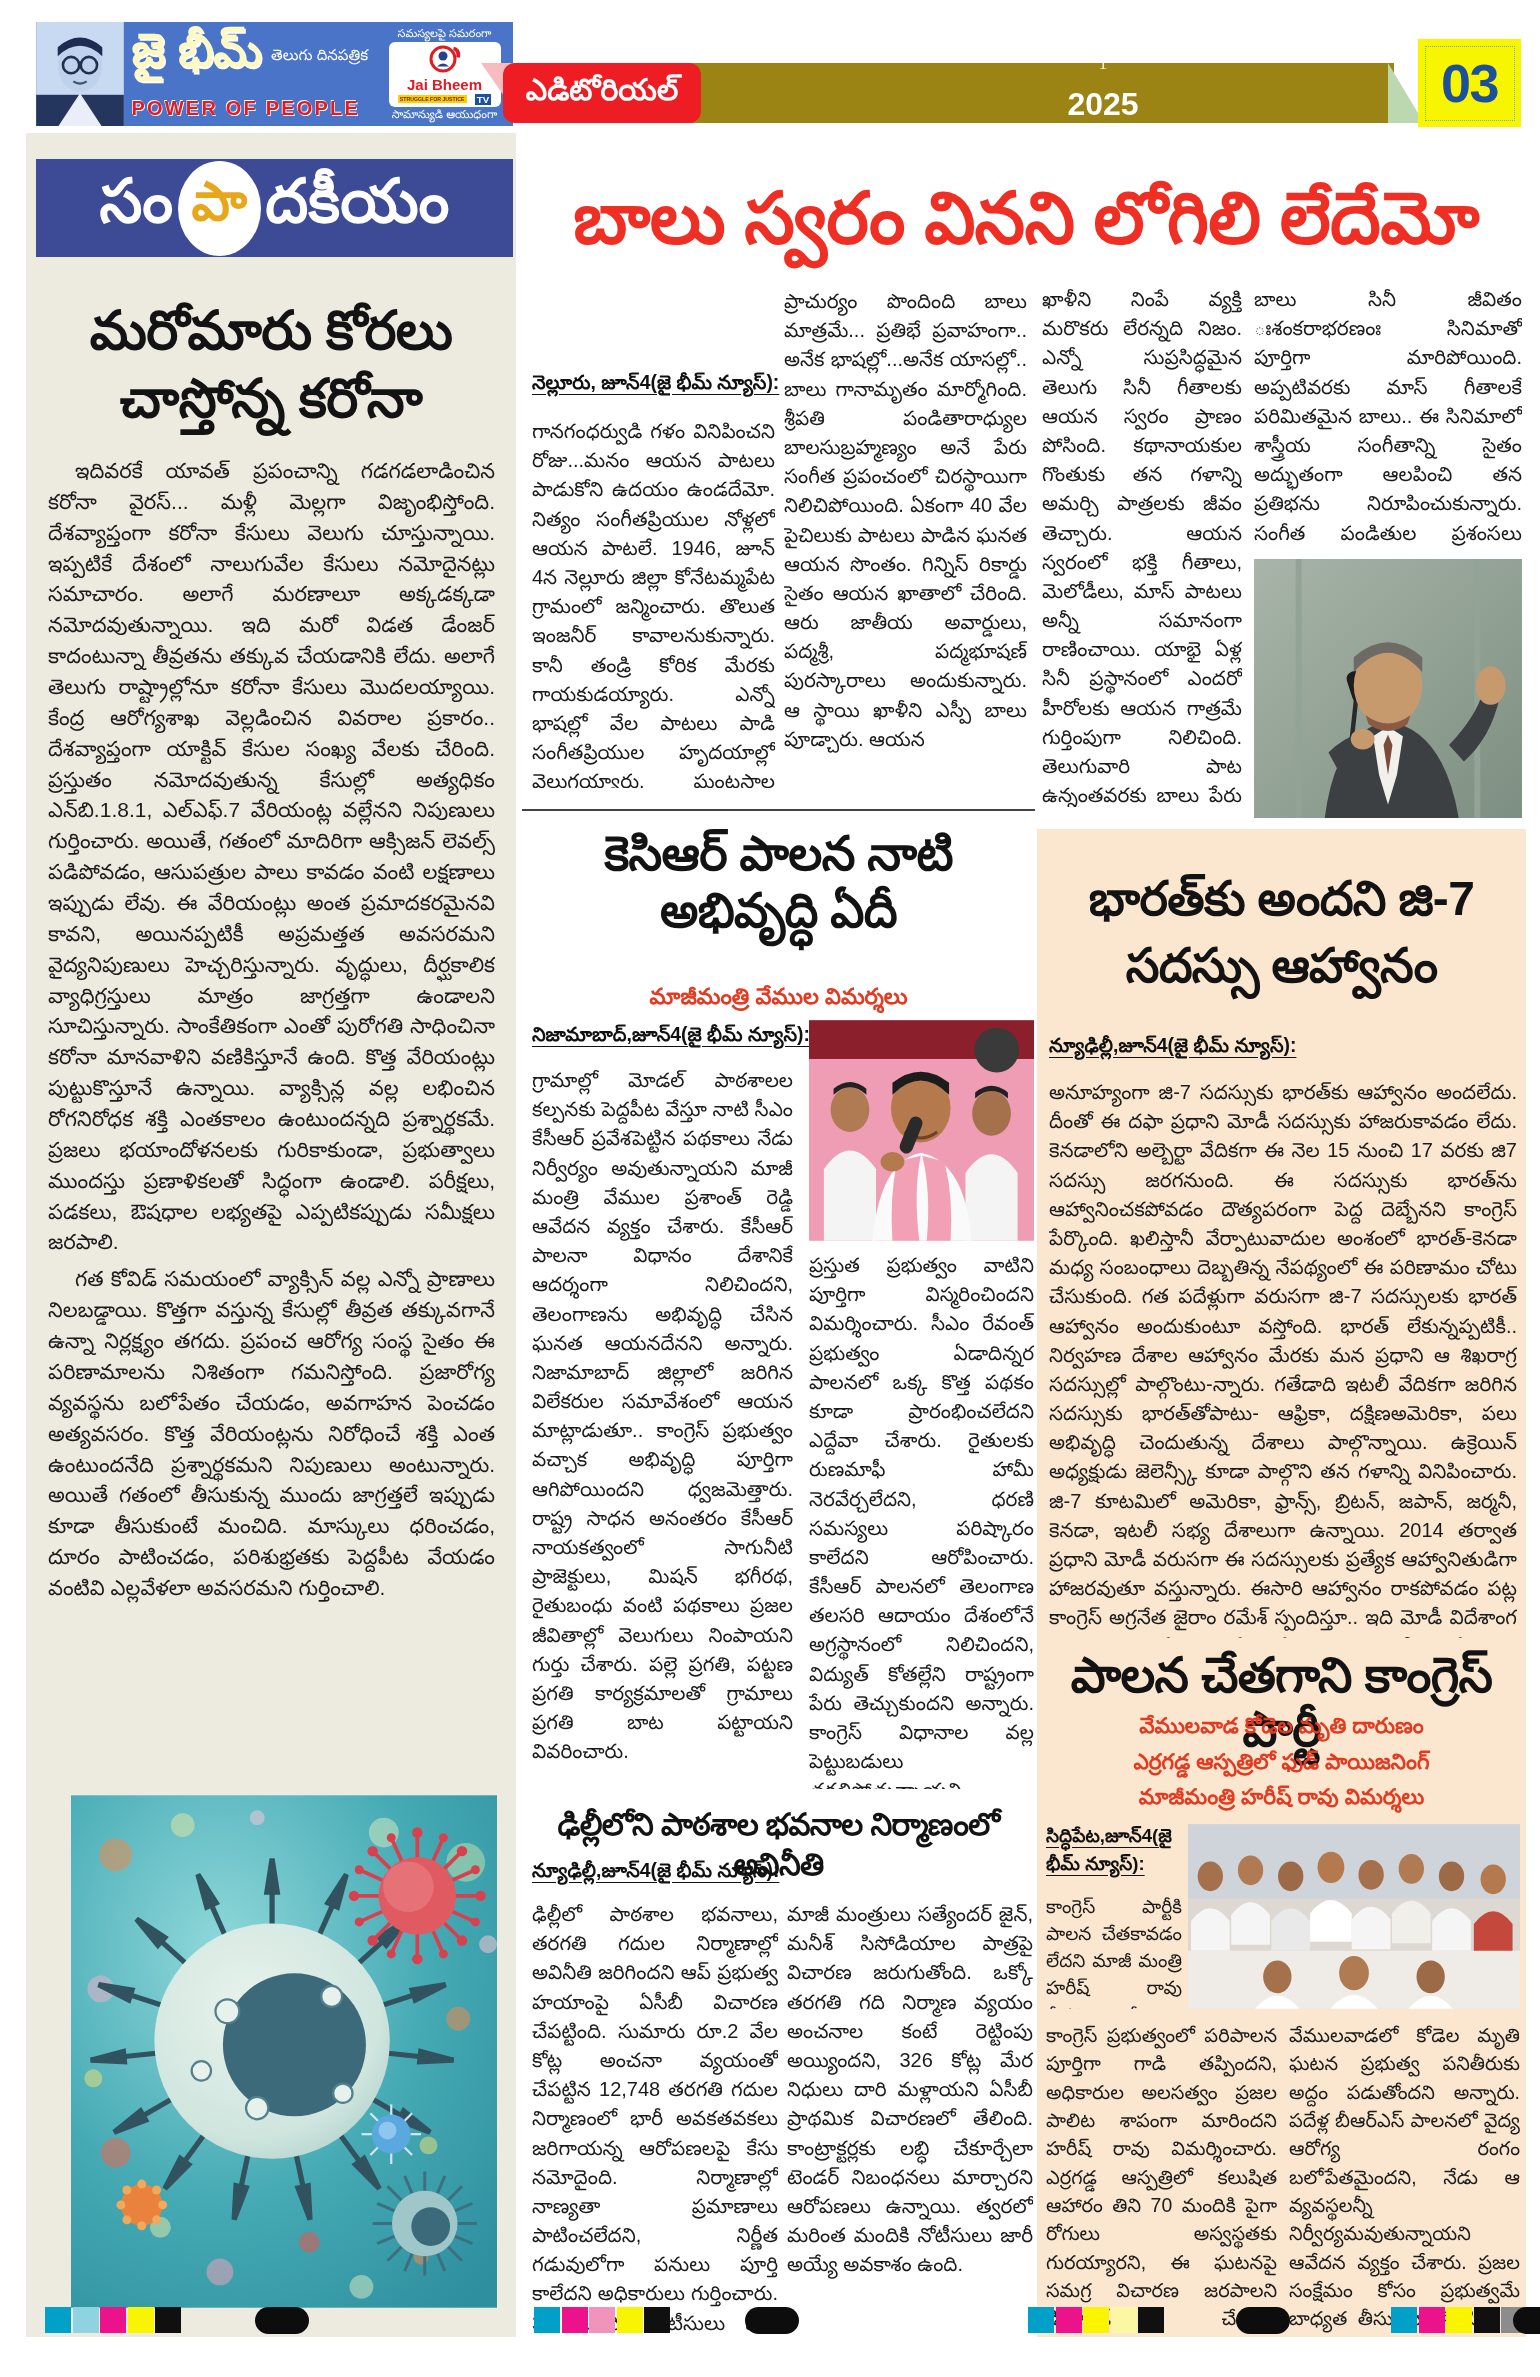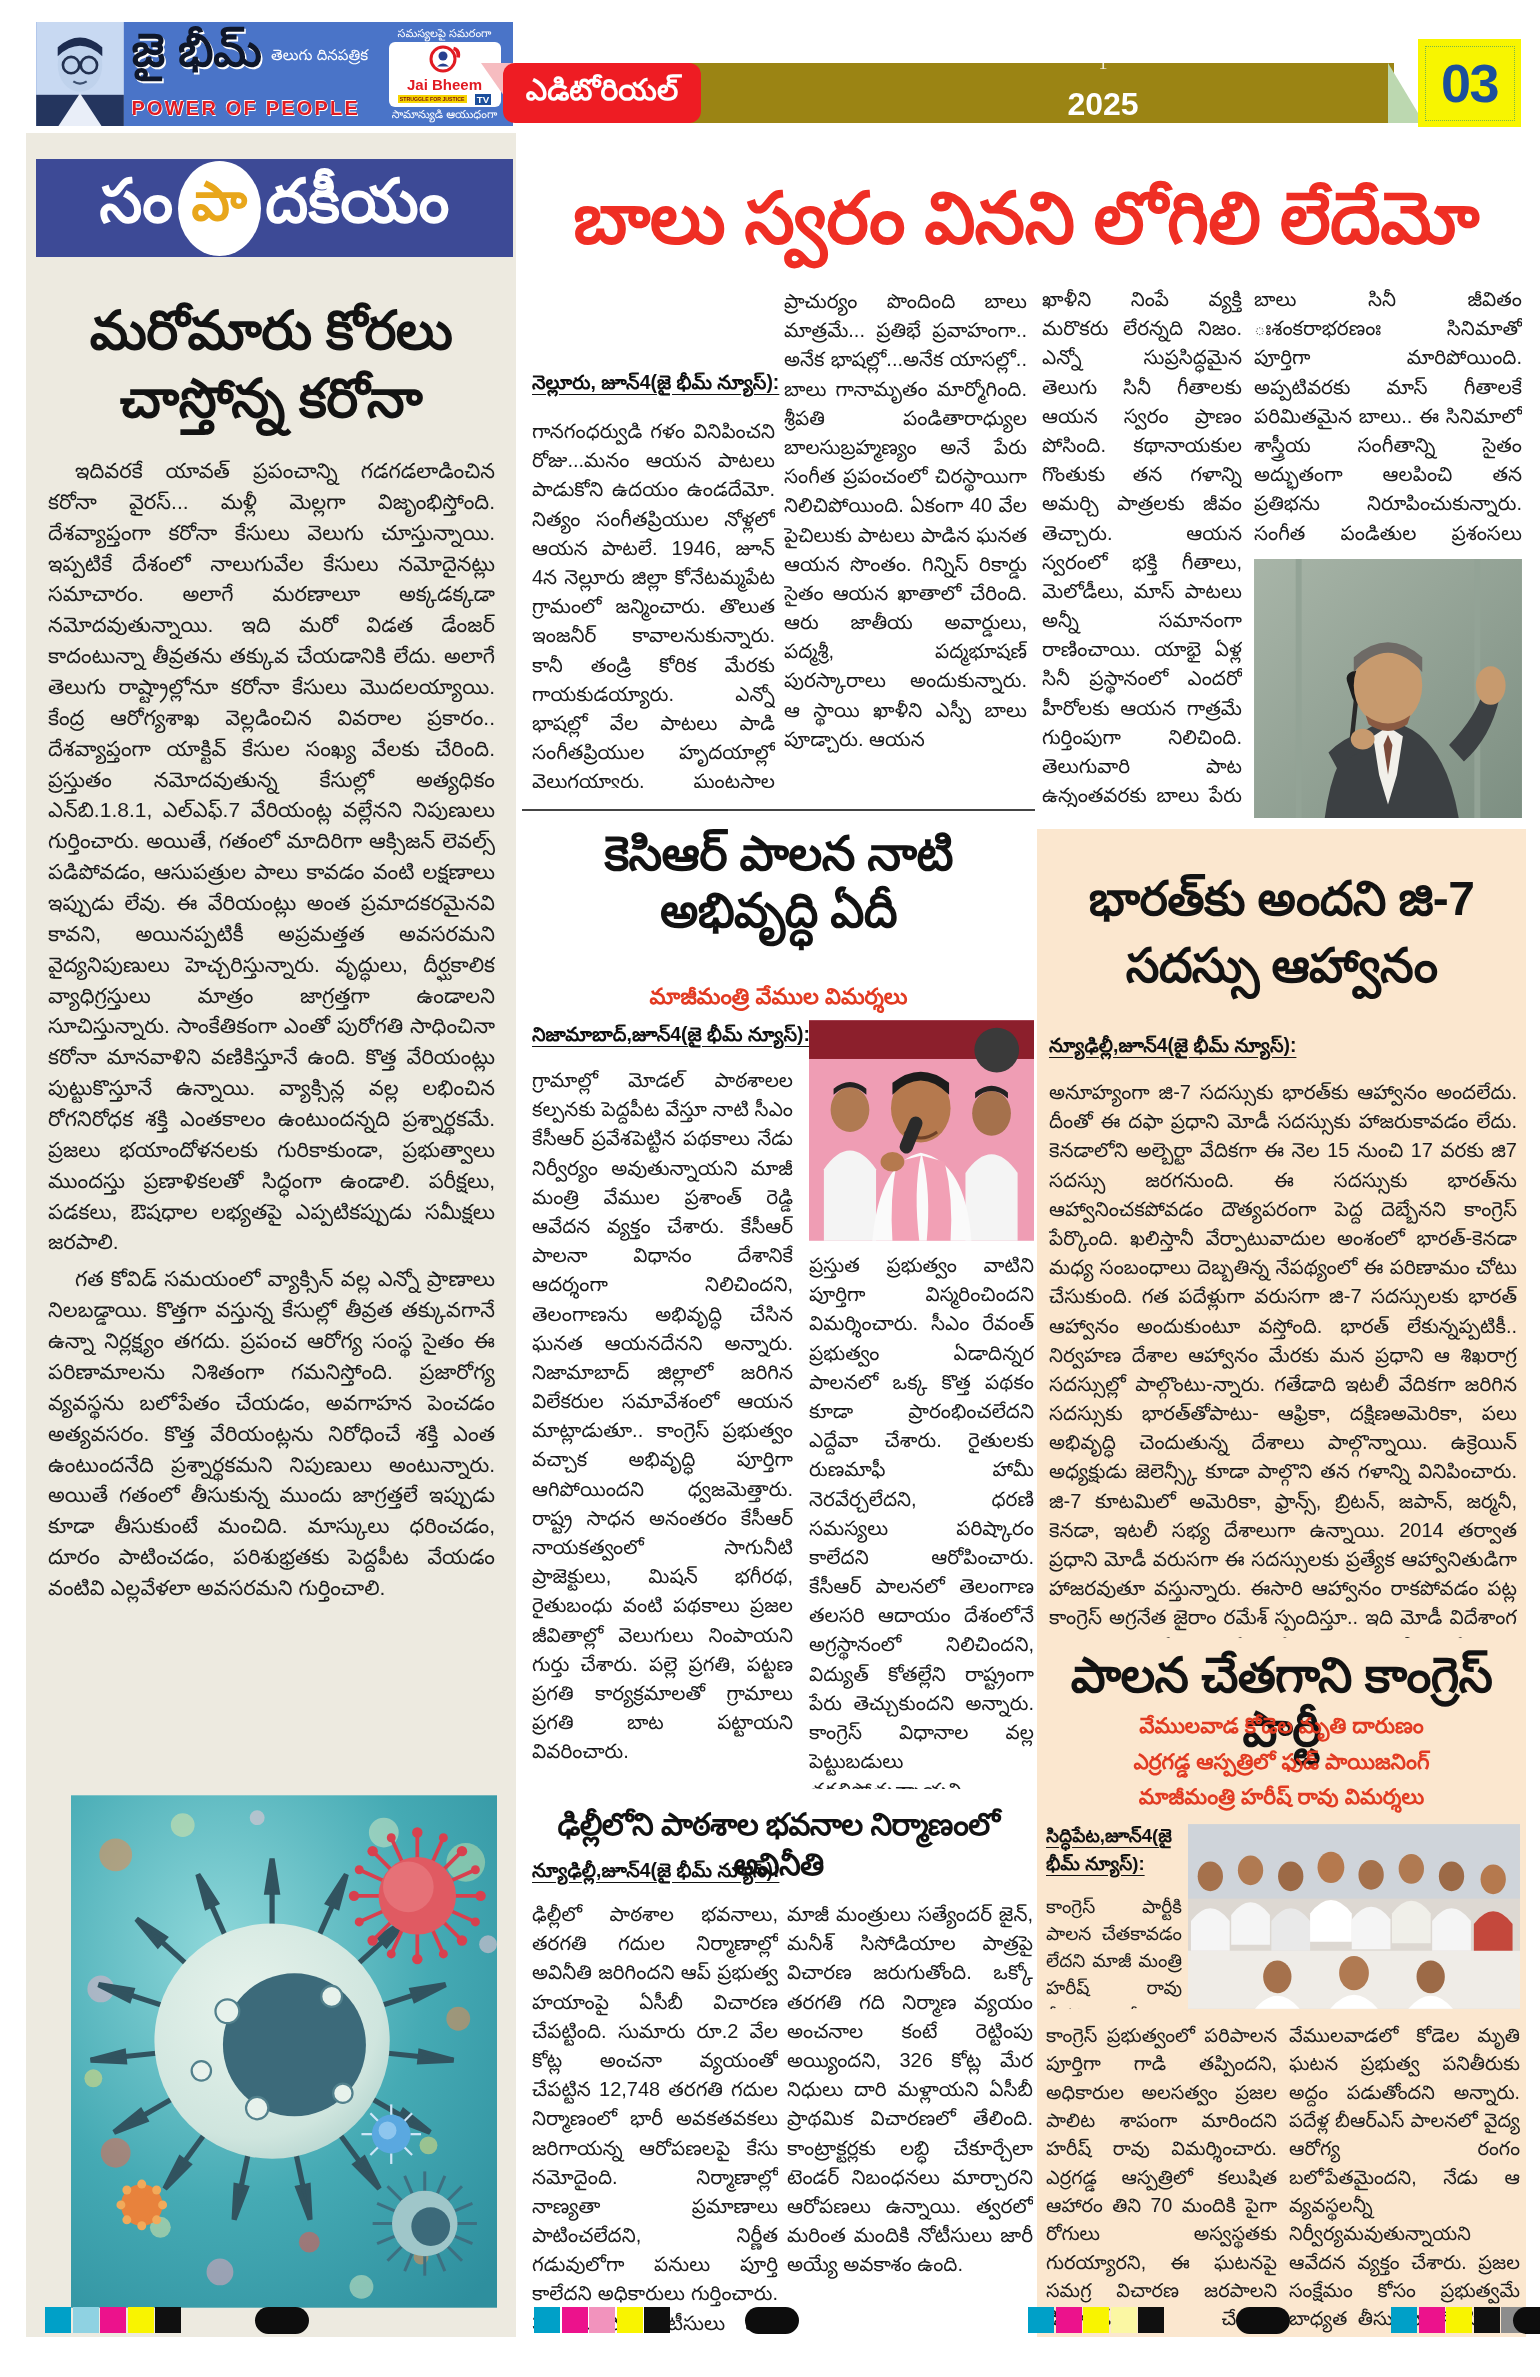--- a/index.html
+++ b/index.html
@@ -28,21 +28,21 @@
         <ellipse cx="59" cy="58" rx="30" ry="36" fill="#bfd2ec"></ellipse>
         <path d="M29 46 Q59 18 89 46 L89 34 Q59 8 29 34 Z" fill="#1d2c50"></path>
         <circle cx="47" cy="58" r="11" fill="none" stroke="#22304f" stroke-width="3.5"></circle>
         <circle cx="71" cy="58" r="11" fill="none" stroke="#22304f" stroke-width="3.5"></circle>
         <line x1="58" y1="58" x2="60" y2="58" stroke="#22304f" stroke-width="3"></line>
         <path d="M50 80 Q59 86 68 80" stroke="#3c5070" stroke-width="3" fill="none"></path>
       </svg>
     </div>
     <div style="flex:1;display:flex;flex-direction:column;justify-content:space-between;padding:4.5px 3px 6px 7.5px;">
       <div style="display:flex;align-items:flex-end;gap:9px;">
-        <div style="color:#0f172a;font-size:46px;font-weight:800;line-height:1.0;text-shadow:1.5px 1.5px 0 #fff;">జై భీమ్</div>
+        <div style="color:#fef9c3;font-size:46px;font-weight:800;line-height:1.0;text-shadow:1.5px 1.5px 0 #fff;">జై భీమ్</div>
         <div style="color:#fff;font-size:15px;padding-bottom:6px;">తెలుగు దినపత్రిక</div>
       </div>
       <div style="color:#e11b22;font-size:20px;font-weight:800;letter-spacing:2.2px;text-shadow:0.7px 0.7px 0 #fff,-0.7px -0.7px 0 #fff;">POWER OF PEOPLE</div>
     </div>
     <div style="width:128px;display:flex;flex-direction:column;justify-content:space-between;padding:4.5px 4.5px;">
       <div class="mast-small">సమస్యలపై సమరంగా</div>
       <div style="background:#fff;border-radius:6px;margin:1.5px auto;width:112px;text-align:center;padding:2.2px 0;">
         <svg width="33" height="30" viewBox="0 0 44 40">
           <circle cx="20" cy="20" r="16" fill="none" stroke="#e11b22" stroke-width="4"></circle>
           <circle cx="20" cy="16" r="6" fill="#27408f"></circle>

